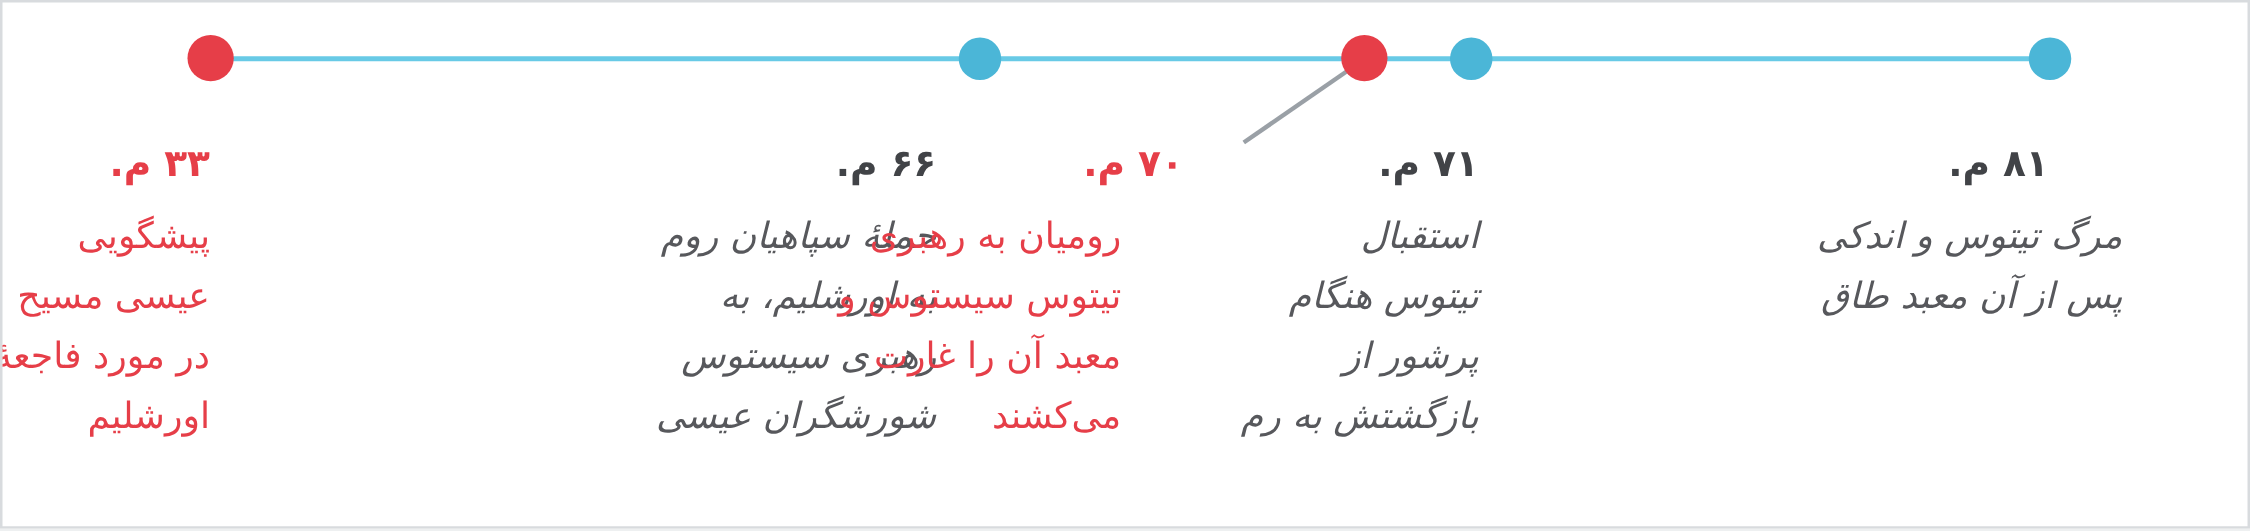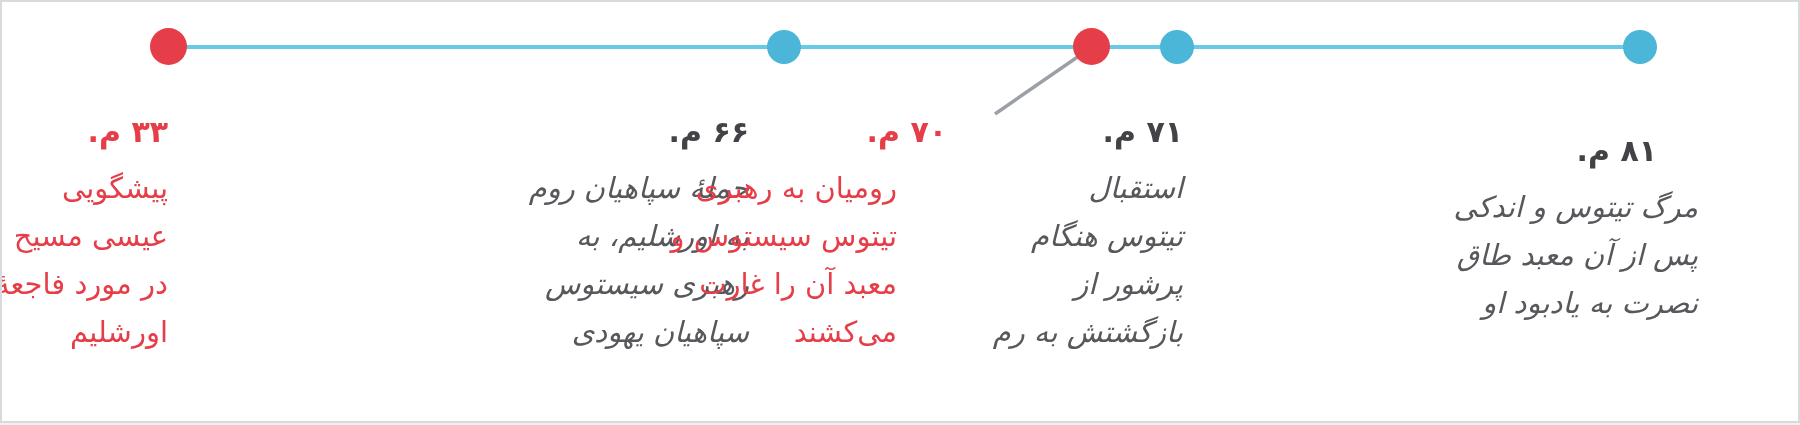--- a/index.html
+++ b/index.html
@@ -38,21 +38,21 @@
   }
   .event .line{
     font-size:29px;
     line-height:48px;
   }
   .date-dark{color:var(--dark,#414347);}
   .text-gray{color:var(--gray,#57585c);font-style:italic;}
   .text-red{color:var(--red,#e63e48);}
   
   .date-shift-right{position:relative;right:-50px;}
-  .date-shift-left{position:relative;right:41px;margin-top:19px;}
+  .date-shift-left{position:relative;right:59px;}
 </style>
 </head>
 <body>
 
 <div class="frame">
 
   <div class="tl-line"></div>
 
   <svg class="connector-svg">
     <line x1="140" y1="5" x2="43" y2="72" stroke="#9aa0a6" stroke-width="3.5"></line>
@@ -70,21 +70,21 @@
     <div class="line text-red">عیسی مسیح</div>
     <div class="line text-red">در مورد فاجعهٔ</div>
     <div class="line text-red">اورشلیم</div>
   </div>
 
   <div class="event" style="right:1049px;">
     <div class="date date-dark">۶۶ م.</div>
     <div class="line text-gray">حملهٔ سپاهیان روم</div>
     <div class="line text-gray">به اورشلیم، به</div>
     <div class="line text-gray">رهبری سیستوس</div>
-    <div class="line text-gray">سپاهیان یهودی</div>
+    <div class="line text-gray">شورشگران عیسی</div>
   </div>
 
   <div class="event" style="right:901px;">
     <div class="date text-red date-shift-right">۷۰ م.</div>
     <div class="line text-red">رومیان به رهبری</div>
     <div class="line text-red">تیتوس سیستوس و</div>
     <div class="line text-red">معبد آن را غارت</div>
     <div class="line text-red">می‌کشند</div>
   </div>
 
@@ -93,16 +93,15 @@
     <div class="line text-gray">استقبال</div>
     <div class="line text-gray">تیتوس هنگام</div>
     <div class="line text-gray">پرشور از</div>
     <div class="line text-gray">بازگشتش به رم</div>
   </div>
 
   <div class="event" style="right:100px;">
     <div class="date date-dark date-shift-left">۸۱ م.</div>
     <div class="line text-gray">مرگ تیتوس و اندکی</div>
     <div class="line text-gray">پس از آن معبد طاق</div>
-    <div class="line text-gray">نصرت به یادبود او</div>
   </div>
 
 </div>
 
 </body></html>

